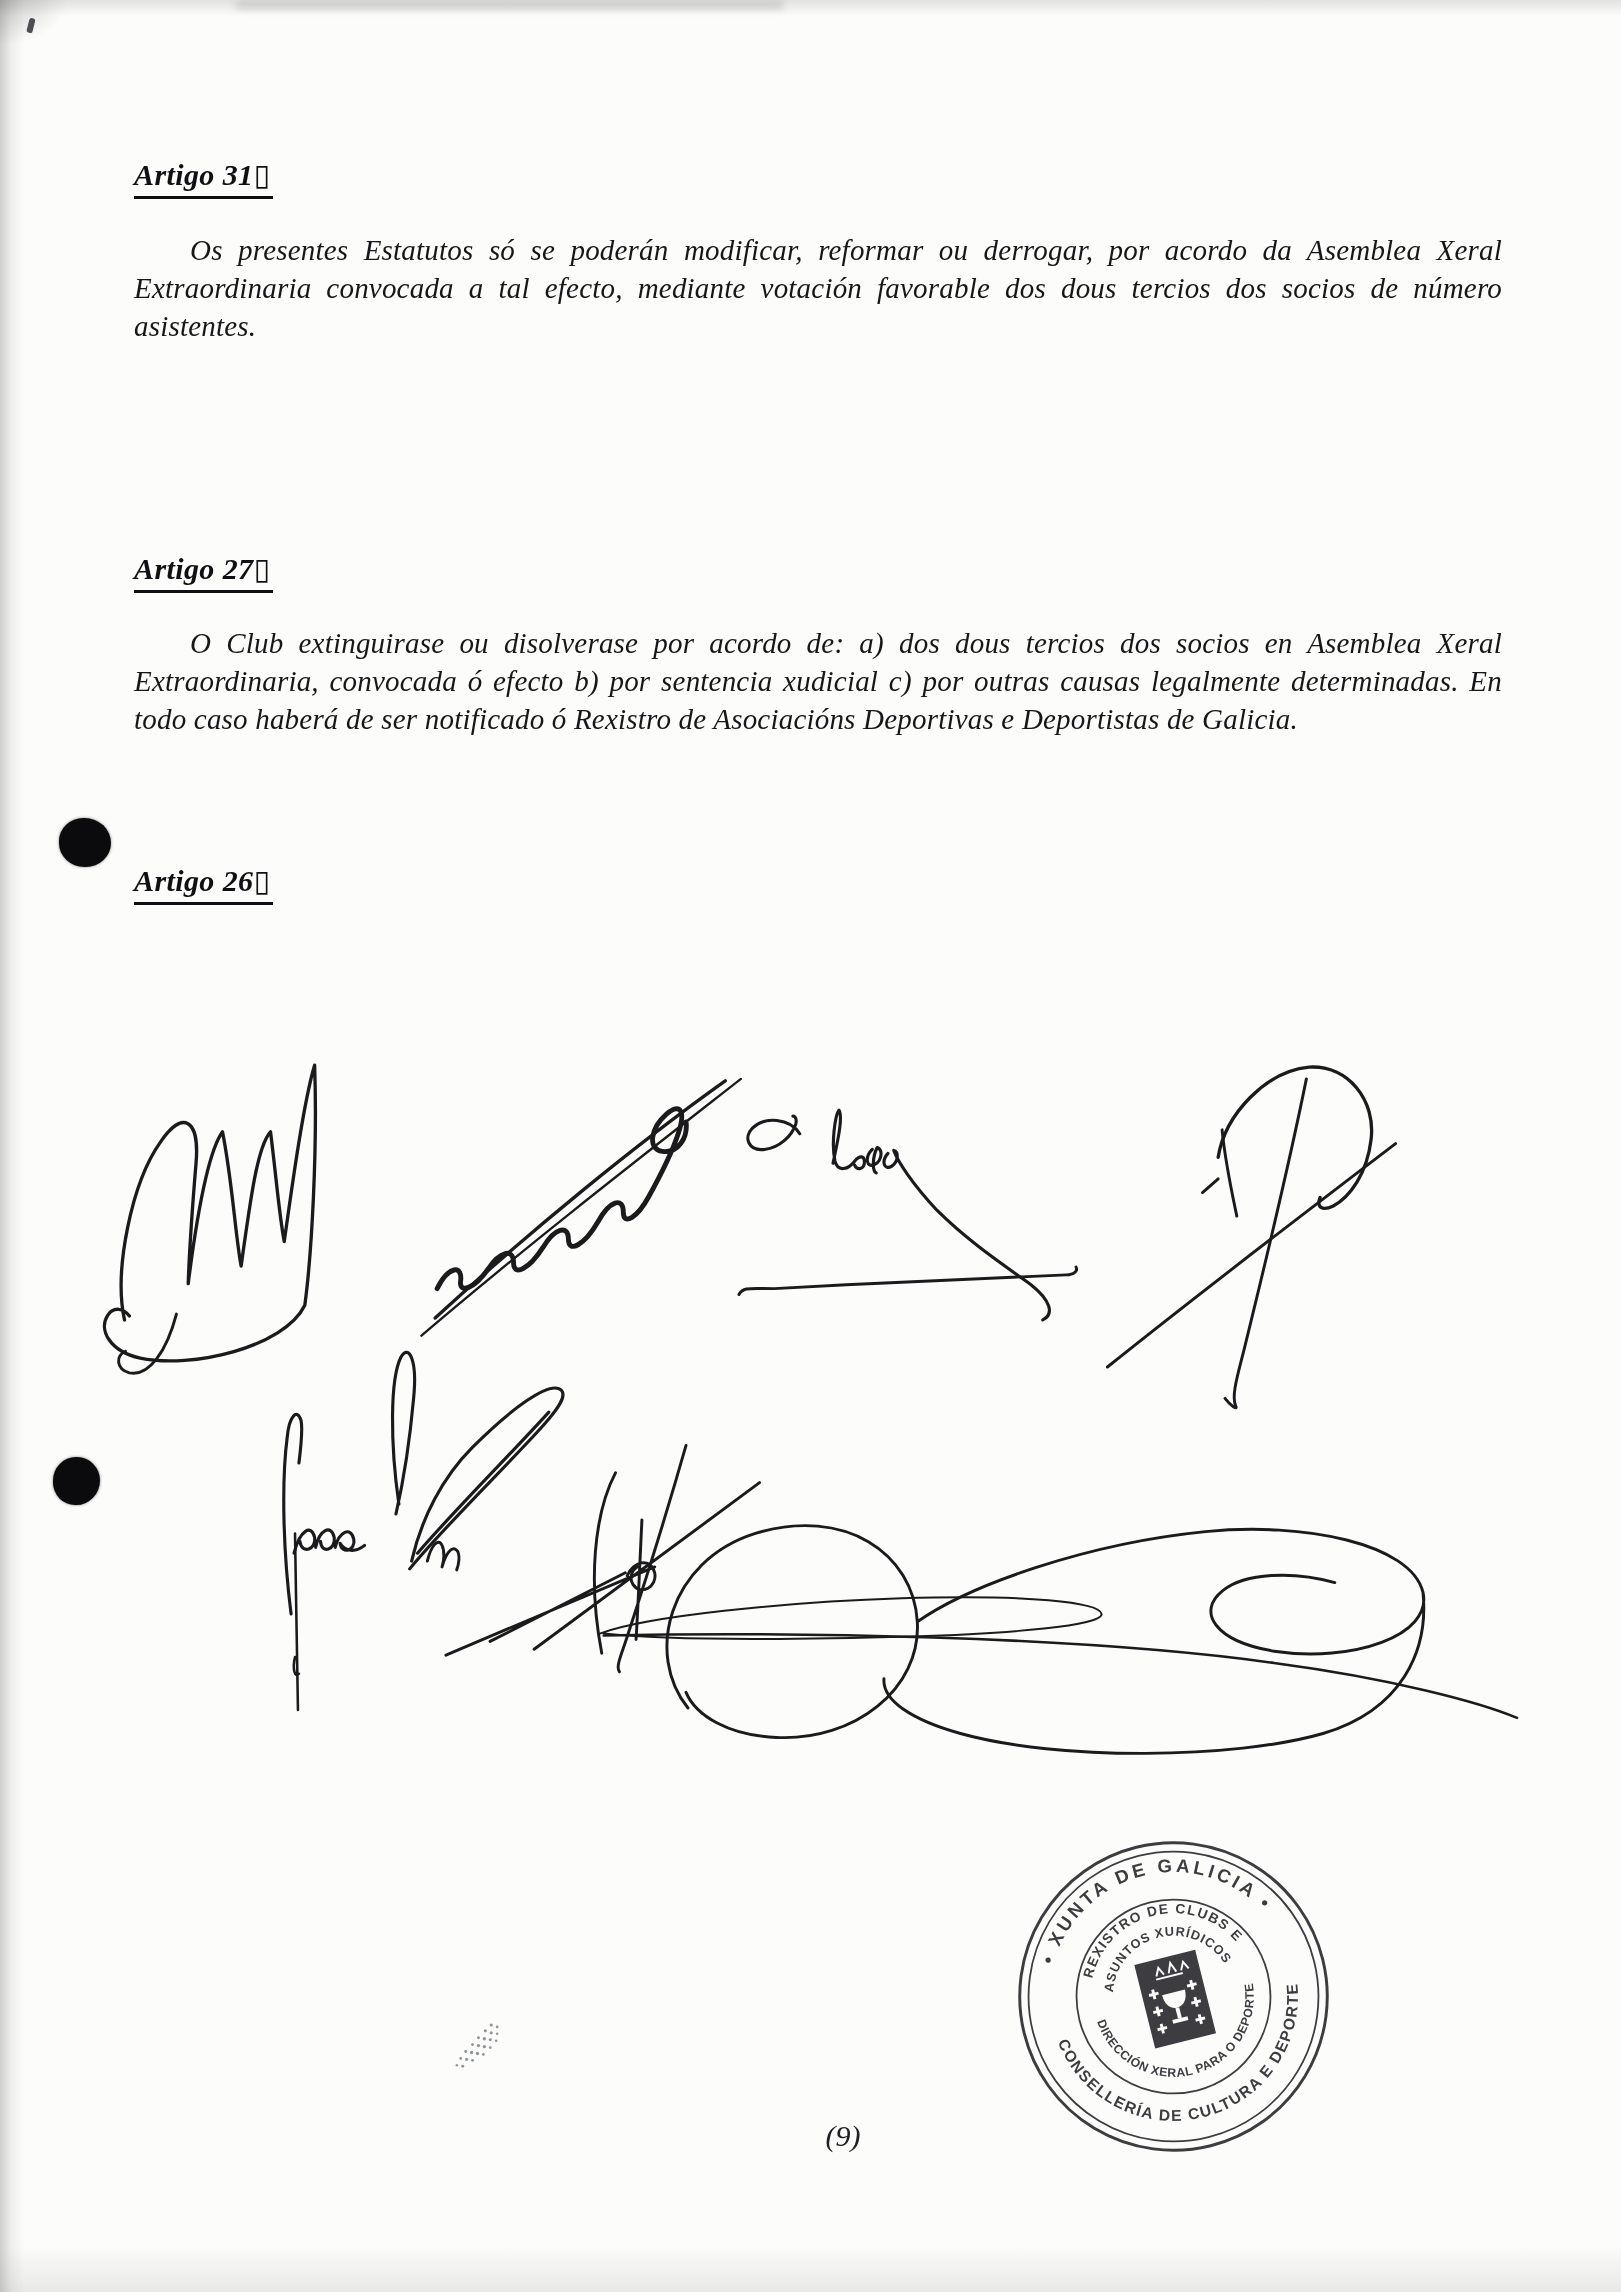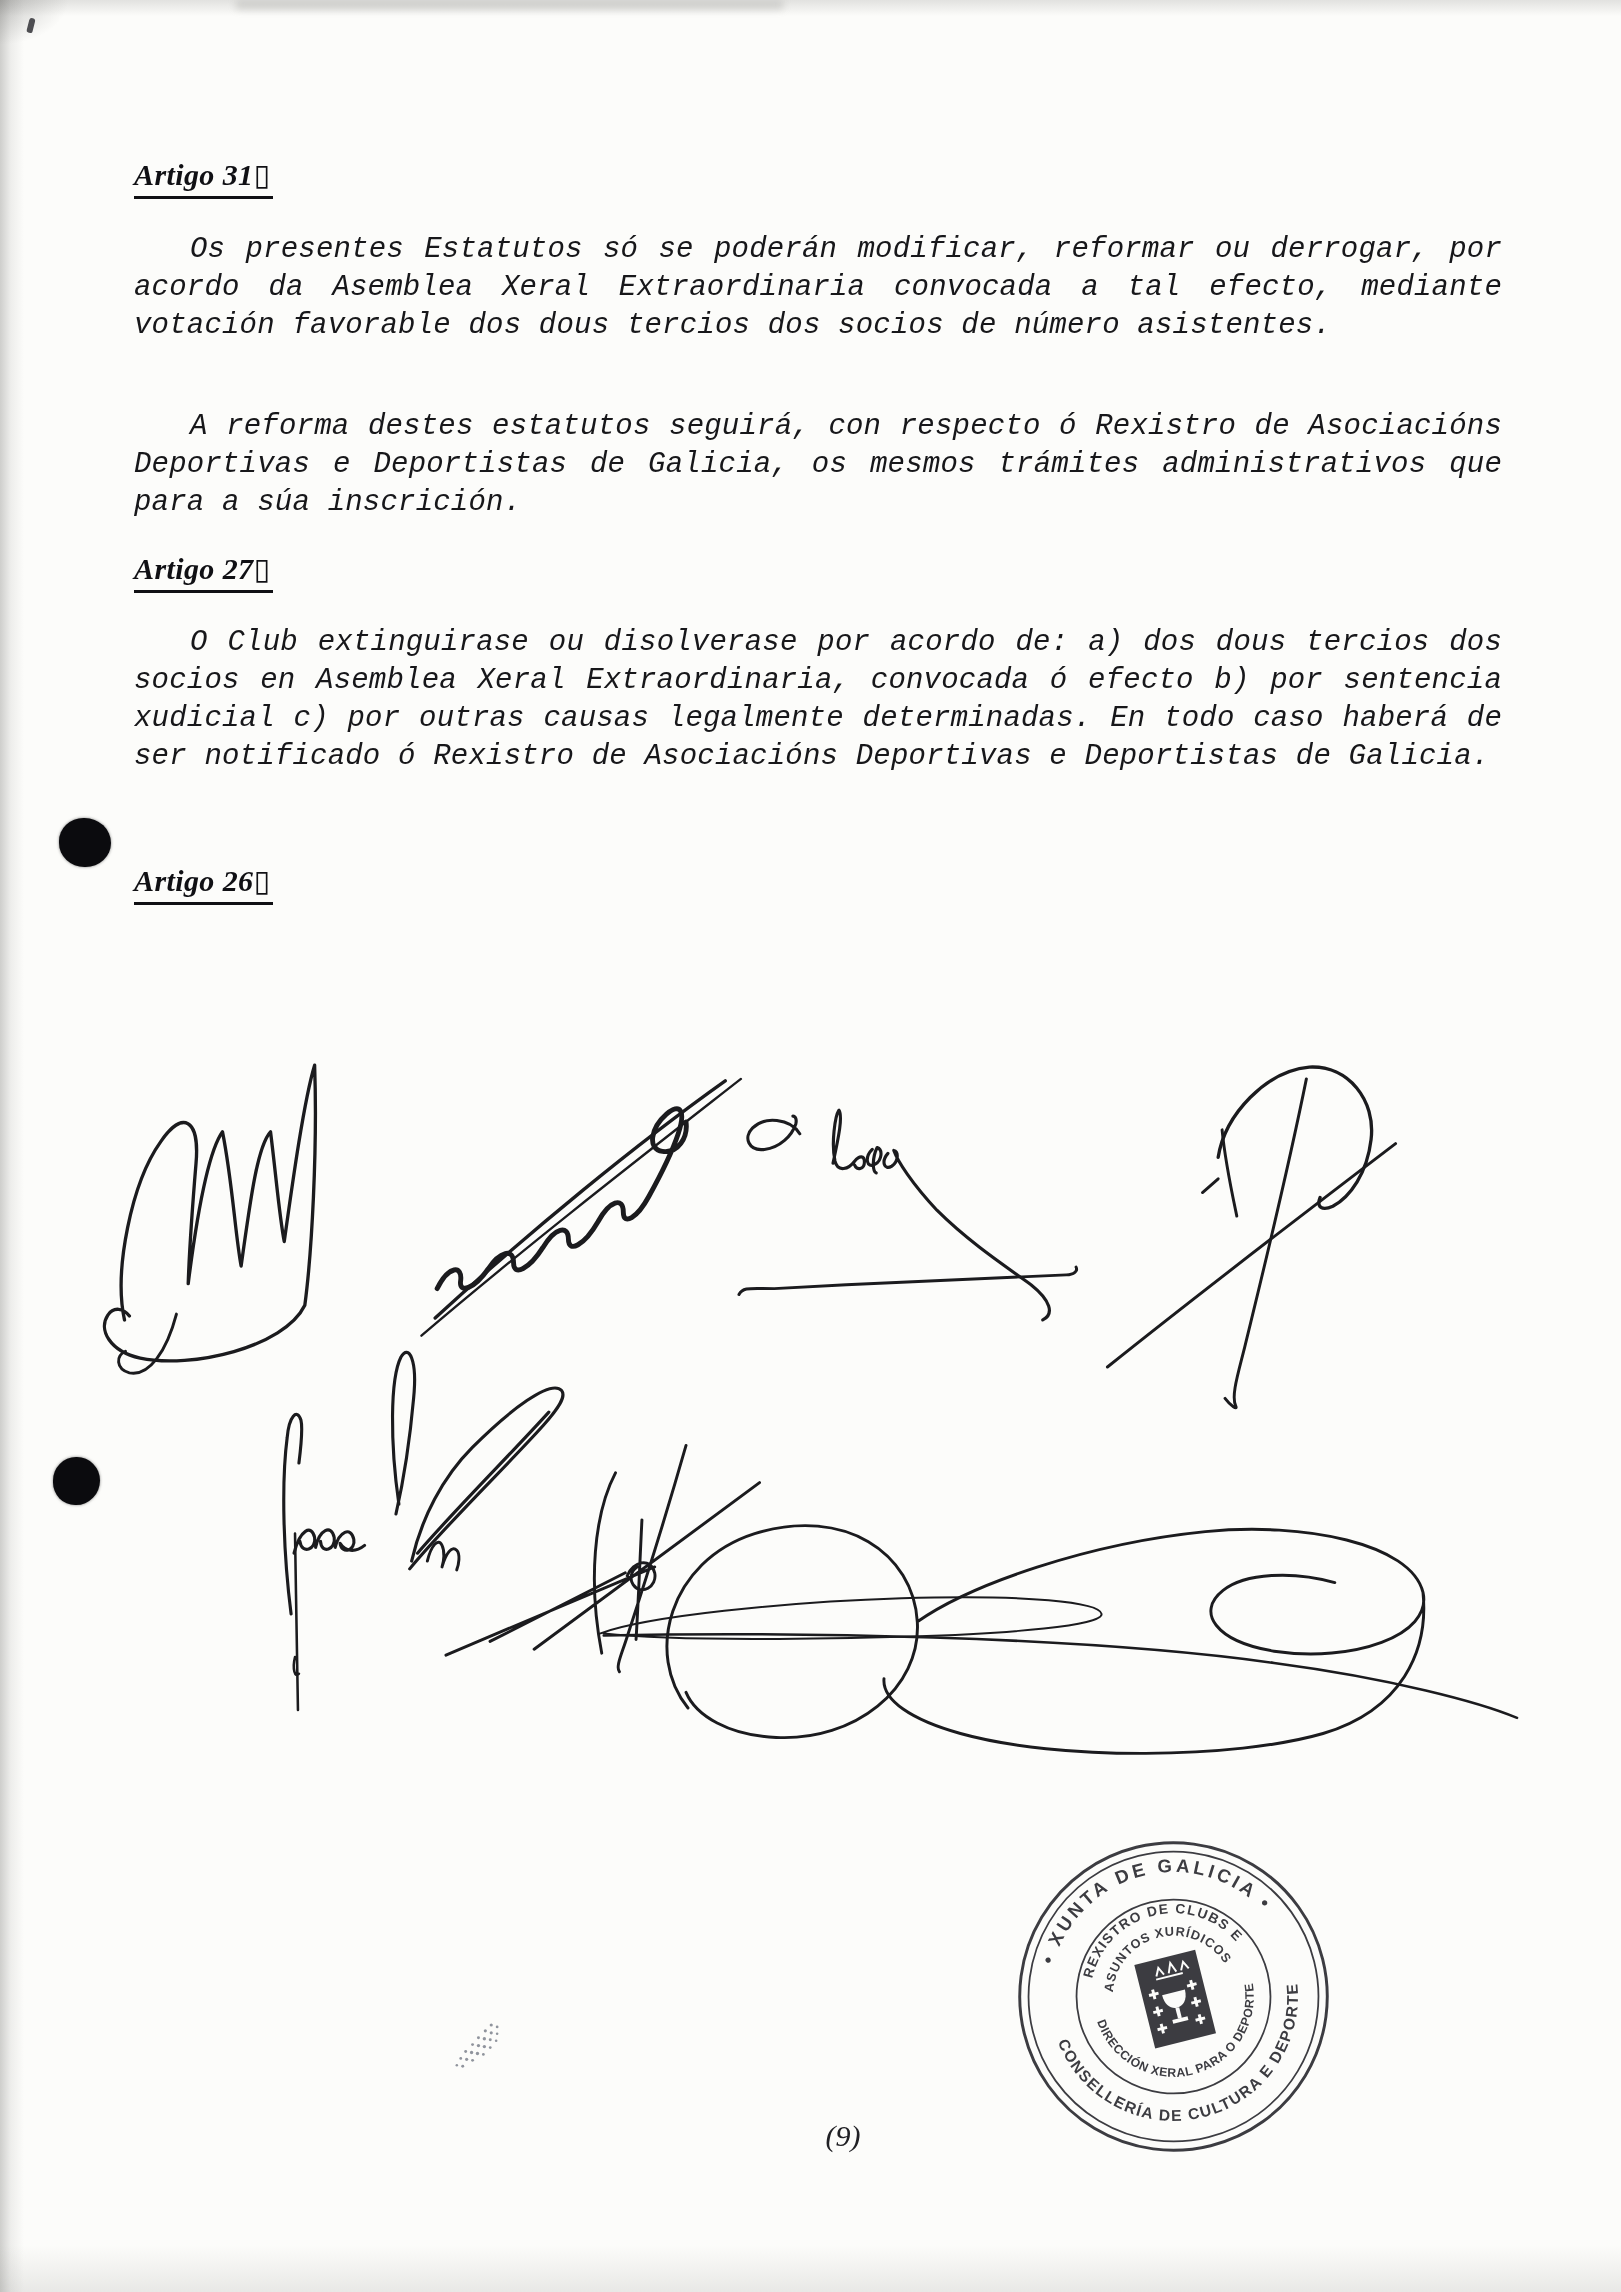--- a/index.html
+++ b/index.html
@@ -28,21 +28,21 @@
   .hole{position:absolute;background:#0b0b0e;box-shadow:0 0 2.9px rgba(20,20,20,.55);}
   .hole-1{left:59px;top:818px;width:52px;height:49px;border-radius:48% 52% 50% 50%;}
   .hole-2{left:53px;top:1457px;width:47px;height:48px;border-radius:50% 50% 52% 48%;}
   
   .art-heading{position:absolute;left:134px;
     font-style:italic;font-weight:bold;font-size:30px;color:#101014;letter-spacing:0.4px;}
   .art-heading .u{border-bottom:3.9px solid #101014;padding-bottom:3.9px;padding-right:2.9px;display:inline-block;text-align:center;}
   
   .par{position:absolute;left:134px;width:1368px;
     font-style:italic;font-size:29px;line-height:38px;color:#17171a;
-    text-align:justify;text-indent:56px;letter-spacing:0.2px;font-family:Liberation Mono, monospace;}
+    text-align:justify;text-indent:56px;letter-spacing:0.2px;}
   
   .sig-layer{position:absolute;left:0;top:1024px;}
   .sig-layer path{fill:none;stroke:#1b1b1e;stroke-linecap:round;stroke-linejoin:round;}
   
   .stamp{position:absolute;left:1007px;top:1830px;opacity:.95;}
   .stamp text{font-family:"Liberation Sans","DejaVu Sans",sans-serif;fill:#323238;}
   .stamp .ring{fill:none;stroke:#323238;}
   
   .smudge-dots{position:absolute;left:446px;top:2017px;}
   
@@ -61,21 +61,20 @@
   <div class="mark-quote"></div>
   <div class="bottom-band"></div>
 
   <div class="hole hole-1"></div>
   <div class="hole hole-2"></div>
 
   <div class="art-heading" style="top:157px">
     <span class="u">Artigo 31▯</span>
   </div>
   <div class="par" style="top:231px">Os presentes Estatutos só se poderán modificar, reformar ou derrogar, por acordo da Asemblea Xeral Extraordinaria convocada a tal efecto, mediante votación favorable dos dous tercios dos socios de número asistentes.</div>
-  <div class="par" style="top:408px">A reforma destes estatutos seguirá, con respecto ó Rexistro de Asociacións Deportivas e Deportistas de Galicia, os mesmos trámites administrativos que para a súa inscrición.</div>
 
   <div class="art-heading" style="top:551px">
     <span class="u">Artigo 27▯</span>
   </div>
   <div class="par" style="top:624px">O Club extinguirase ou disolverase por acordo de: a) dos dous tercios dos socios en Asemblea Xeral Extraordinaria, convocada ó efecto b) por sentencia xudicial c) por outras causas legalmente determinadas. En todo caso haberá de ser notificado ó Rexistro de Asociacións Deportivas e Deportistas de Galicia.</div>
 
   <div class="art-heading" style="top:863px">
     <span class="u">Artigo 26▯</span>
   </div>
 

